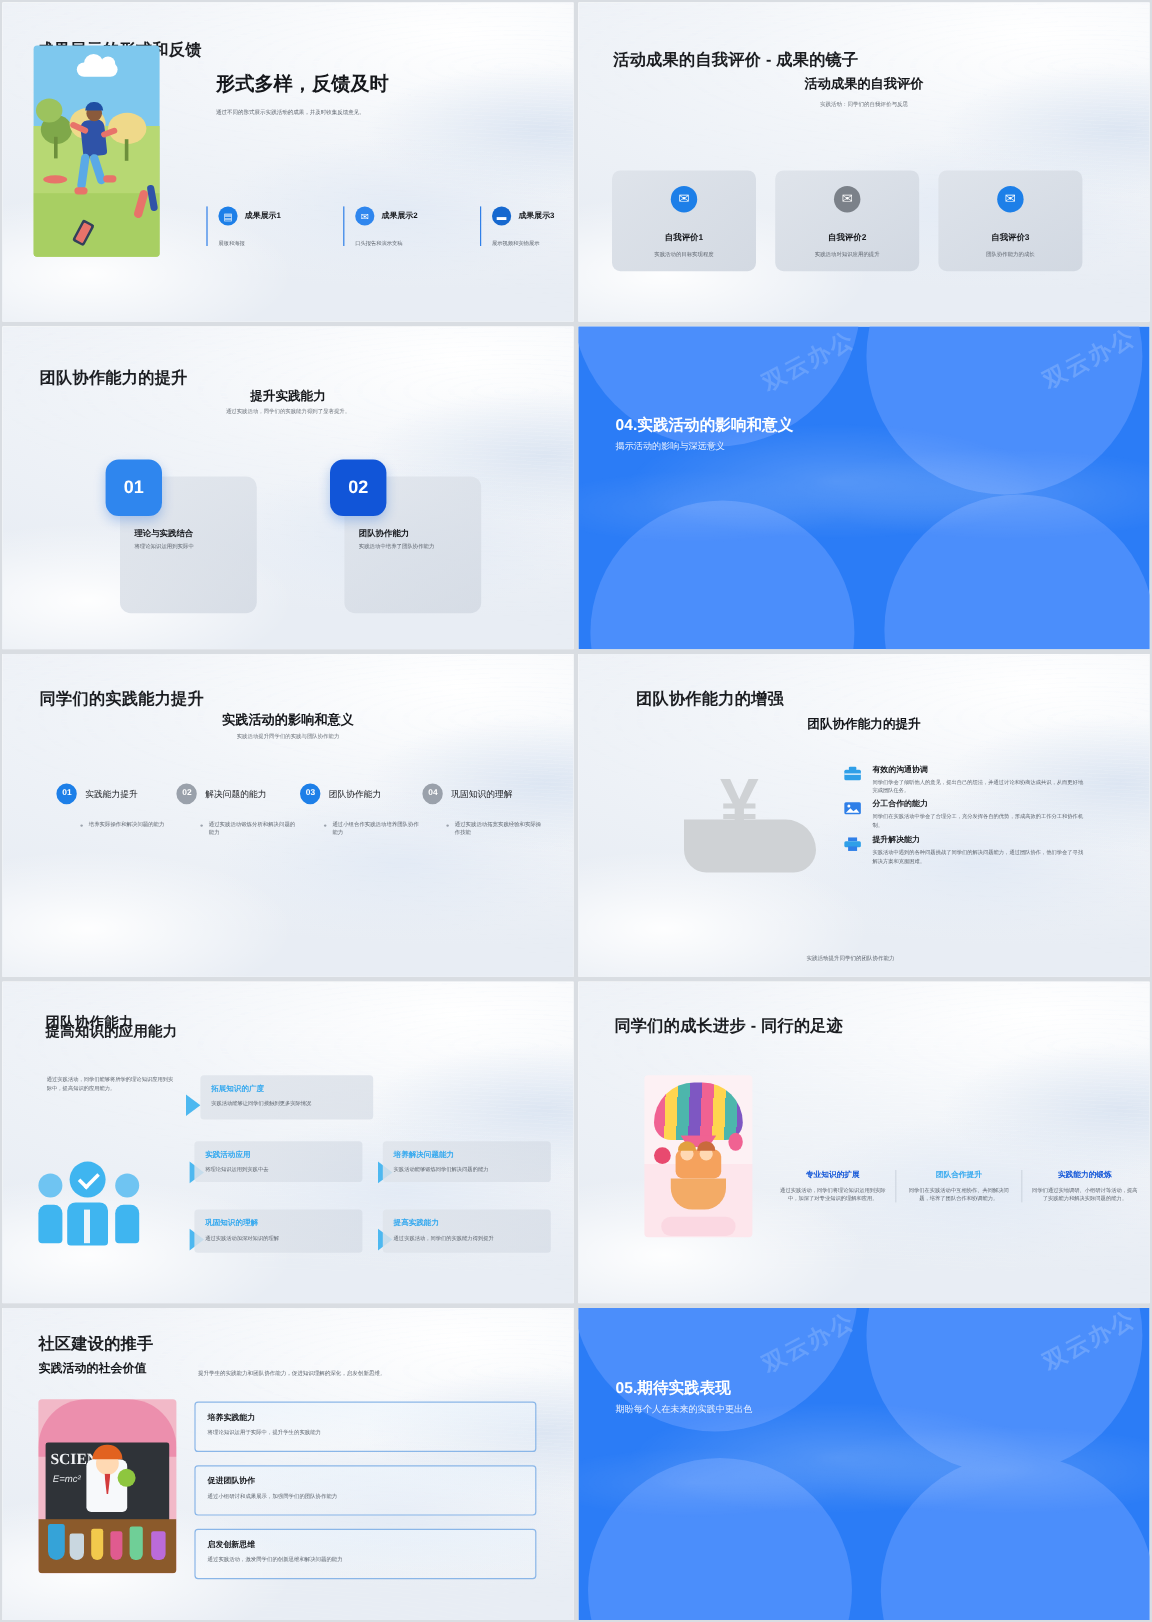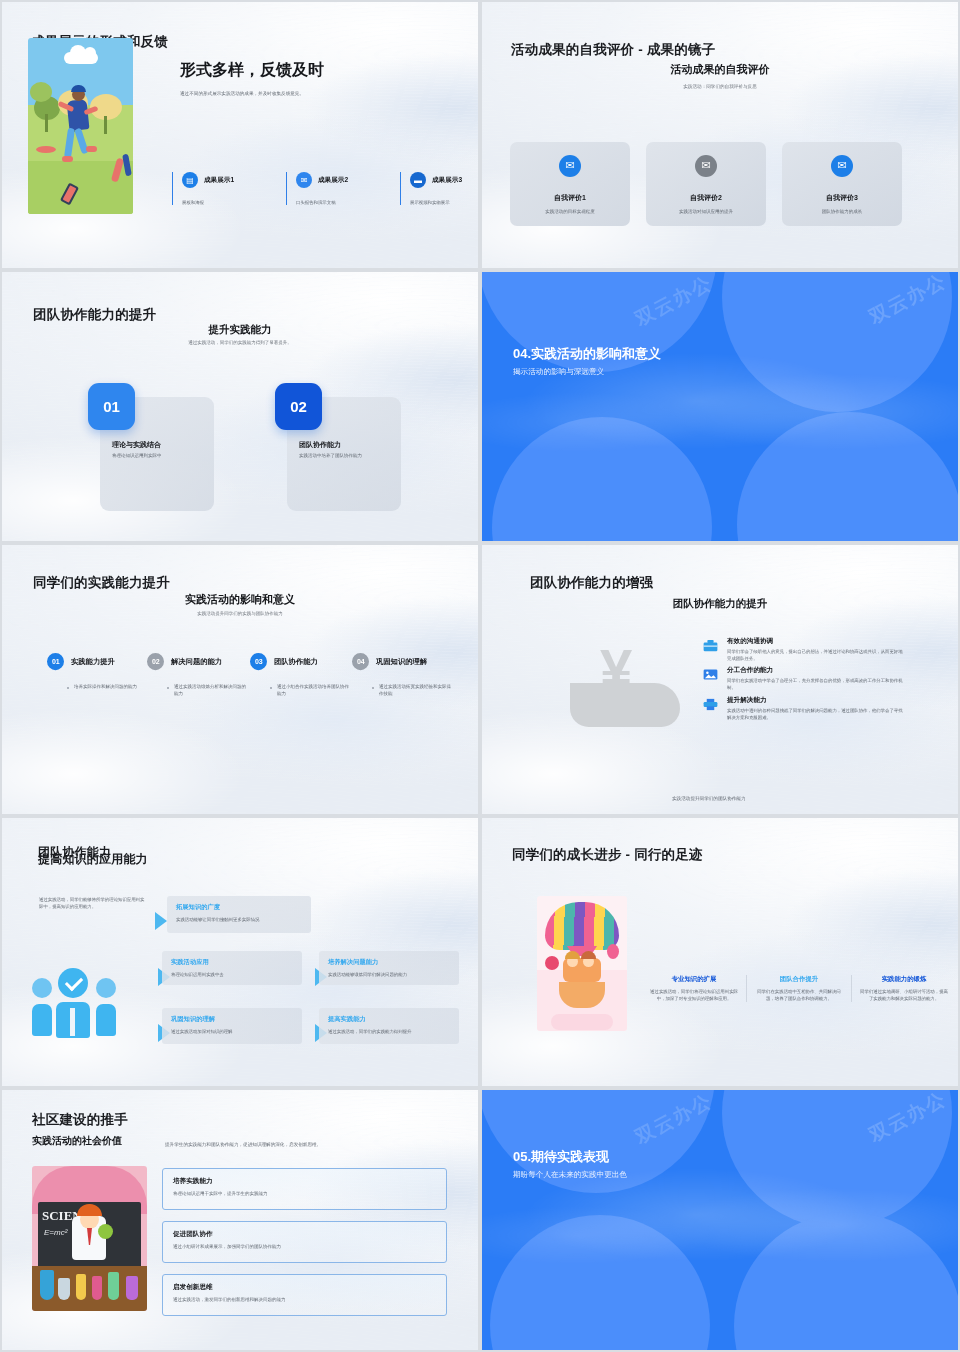--- a/index.html
+++ b/index.html
@@ -92,21 +92,21 @@
   .cover .wm{position:absolute;top:14px;right:8px;font-size:19px;color:rgba(255,255,255,.18);font-weight:bold;transform:rotate(-28deg);letter-spacing:2px;}
   .cover .wm2{position:absolute;top:16px;left:150px;font-size:19px;color:rgba(255,255,255,.16);font-weight:bold;transform:rotate(-28deg);letter-spacing:2px;}
   .cover-title{position:absolute;left:31px;font-size:13px;font-weight:bold;color:#fff;}
   .cover-sub{position:absolute;left:31px;font-size:7.6px;color:#eaf1ff;}
 
   
   .s5-item{position:absolute;width:108px;}
   .s5-num{width:17px;height:17px;border-radius:50% 50% 50% 8px;display:inline-flex;align-items:center;justify-content:center;color:#fff;font-size:7px;font-weight:bold;transform:rotate(-45deg);}
   .s5-num span{transform:rotate(45deg);}
   .s5-head{display:flex;align-items:center;gap:7px;}
-  .s5-t{font-size:7.3px;font-weight:bold;color:#15171b;}
+  .s5-t{font-size:7.3px;font-weight:normal;color:#15171b;}
   .s5-b{margin-top:13px;margin-left:20px;font-size:4.5px;color:#5d646d;line-height:1.65;position:relative;padding-left:7px;width:72px;}
   .s5-b:before{content:"";position:absolute;left:0;top:4px;width:2px;height:2px;background:#9aa1ab;border-radius:50%;}
 
   
   .hand{position:absolute;left:88px;top:96px;width:110px;height:90px;}
   .hand .palm{position:absolute;left:0;bottom:4px;width:110px;height:44px;background:#cfd2d5;border-radius:0 60px 44px 44px;}
   .hand .yen{position:absolute;left:30px;top:0;font-size:58px;color:#cfd2d5;font-weight:bold;line-height:1;}
   .s6-list{position:absolute;left:221px;top:92px;width:200px;}
   .s6-row{position:relative;padding-left:24px;margin-bottom:4px;}
   .s6-ic{position:absolute;left:0;top:1px;width:15px;height:13px;}

